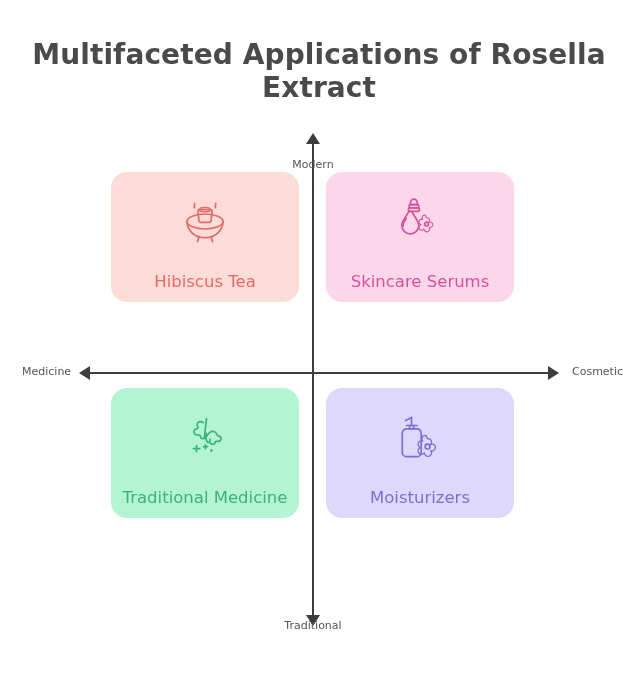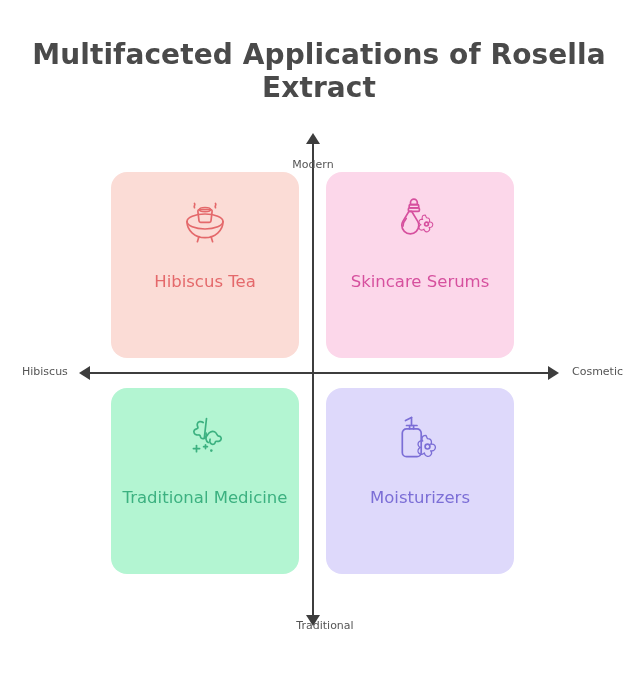--- a/index.html
+++ b/index.html
@@ -116,21 +116,21 @@
   }
   #label-right {
     left: 558px;
     top: 265px;
   }
 
   
   .quadrant {
     position: absolute;
     width: 188px;
-    height: 186px;
+    height: 130px;
     border-radius: 16px;
     display: flex;
     flex-direction: column;
     align-items: center;
     justify-content: flex-start;
     box-sizing: border-box;
     padding-top: 24px;
   }
   #quad-top-left    { left: 111px; top: 72px; }
   #quad-top-right   { left: 326px; top: 72px; }
@@ -159,22 +159,22 @@
 <div id="matrix">
 
   <div id="v-axis-line" class="axis-line" style="background: rgb(61, 61, 61);"></div>
   <div id="h-axis-line" class="axis-line" style="background: rgb(61, 61, 61);"></div>
   <div id="arrow-up" class="arrow-head"></div>
   <div id="arrow-down" class="arrow-head"></div>
   <div id="arrow-left" class="arrow-head"></div>
   <div id="arrow-right" class="arrow-head"></div>
 
   <div id="label-top" class="axis-label" style="color: rgb(85, 85, 85);">Modern</div>
-  <div id="label-bottom" class="axis-label" style="color: rgb(85, 85, 85); margin-left: 12px;">Traditional</div>
-  <div id="label-left" class="axis-label" style="color: rgb(85, 85, 85);">Hibiscus</div>
+  <div id="label-bottom" class="axis-label" style="color: rgb(85, 85, 85);">Traditional</div>
+  <div id="label-left" class="axis-label" style="color: rgb(85, 85, 85);">Medicine</div>
   <div id="label-right" class="axis-label" style="color: rgb(85, 85, 85); margin-left: 14px;">Cosmetic</div>
 
   <div id="quad-top-left" class="quadrant" style="background: rgb(251, 220, 214);">
     <span class="quad-icon">
       <svg viewBox="0 0 54 54" width="54" height="54" fill="none" stroke="#e4696b" stroke-width="1.7" stroke-linecap="round" stroke-linejoin="round">
 
         <path d="M16.5 7.5 c1.2 1.6 -1.2 2.6 0 4.2"></path>
         <path d="M37.5 7.5 c1.2 1.6 -1.2 2.6 0 4.2"></path>
 
         <path d="M21.5 13.5 h11 a1.6 1.6 0 0 1 1.6 1.8 l-1.1 9.6 a1.6 1.6 0 0 1 -1.6 1.4 h-8.8 a1.6 1.6 0 0 1 -1.6 -1.4 l-1.1 -9.6 a1.6 1.6 0 0 1 1.6 -1.8 z"></path>

